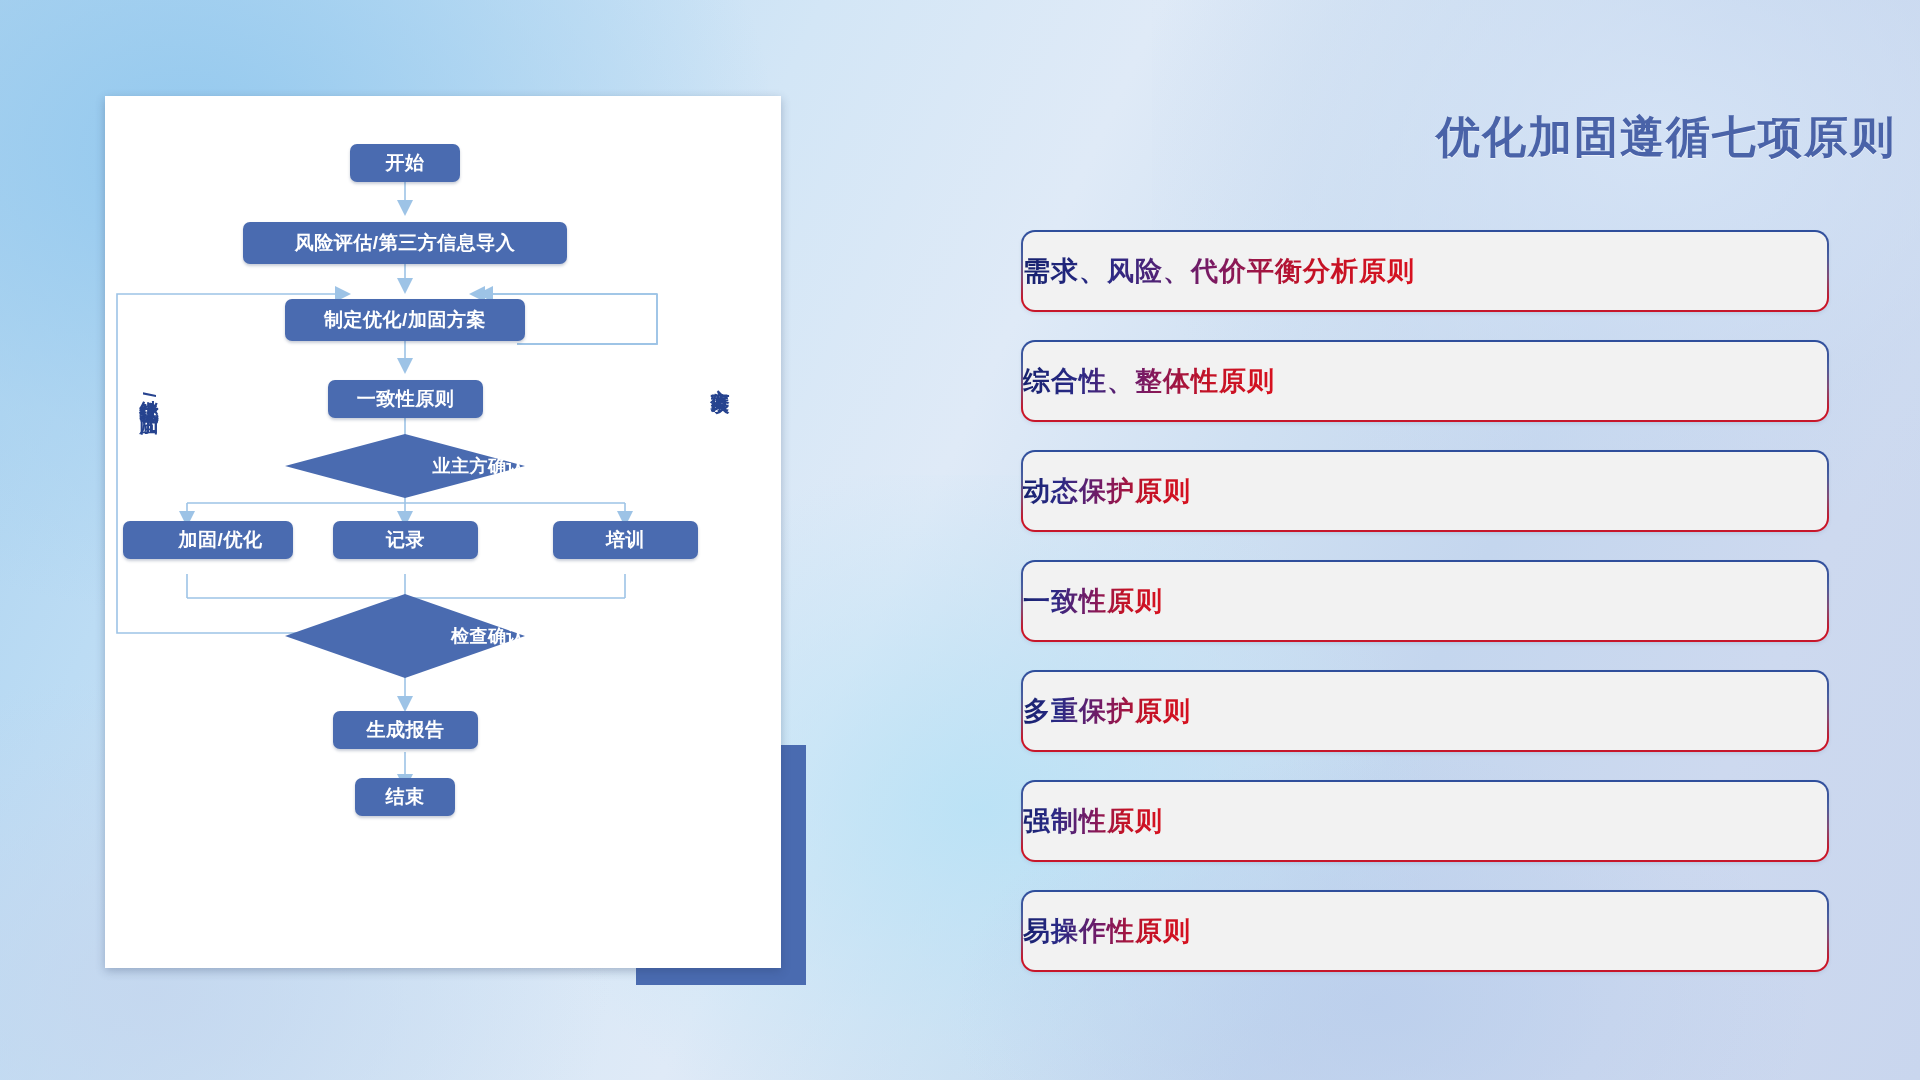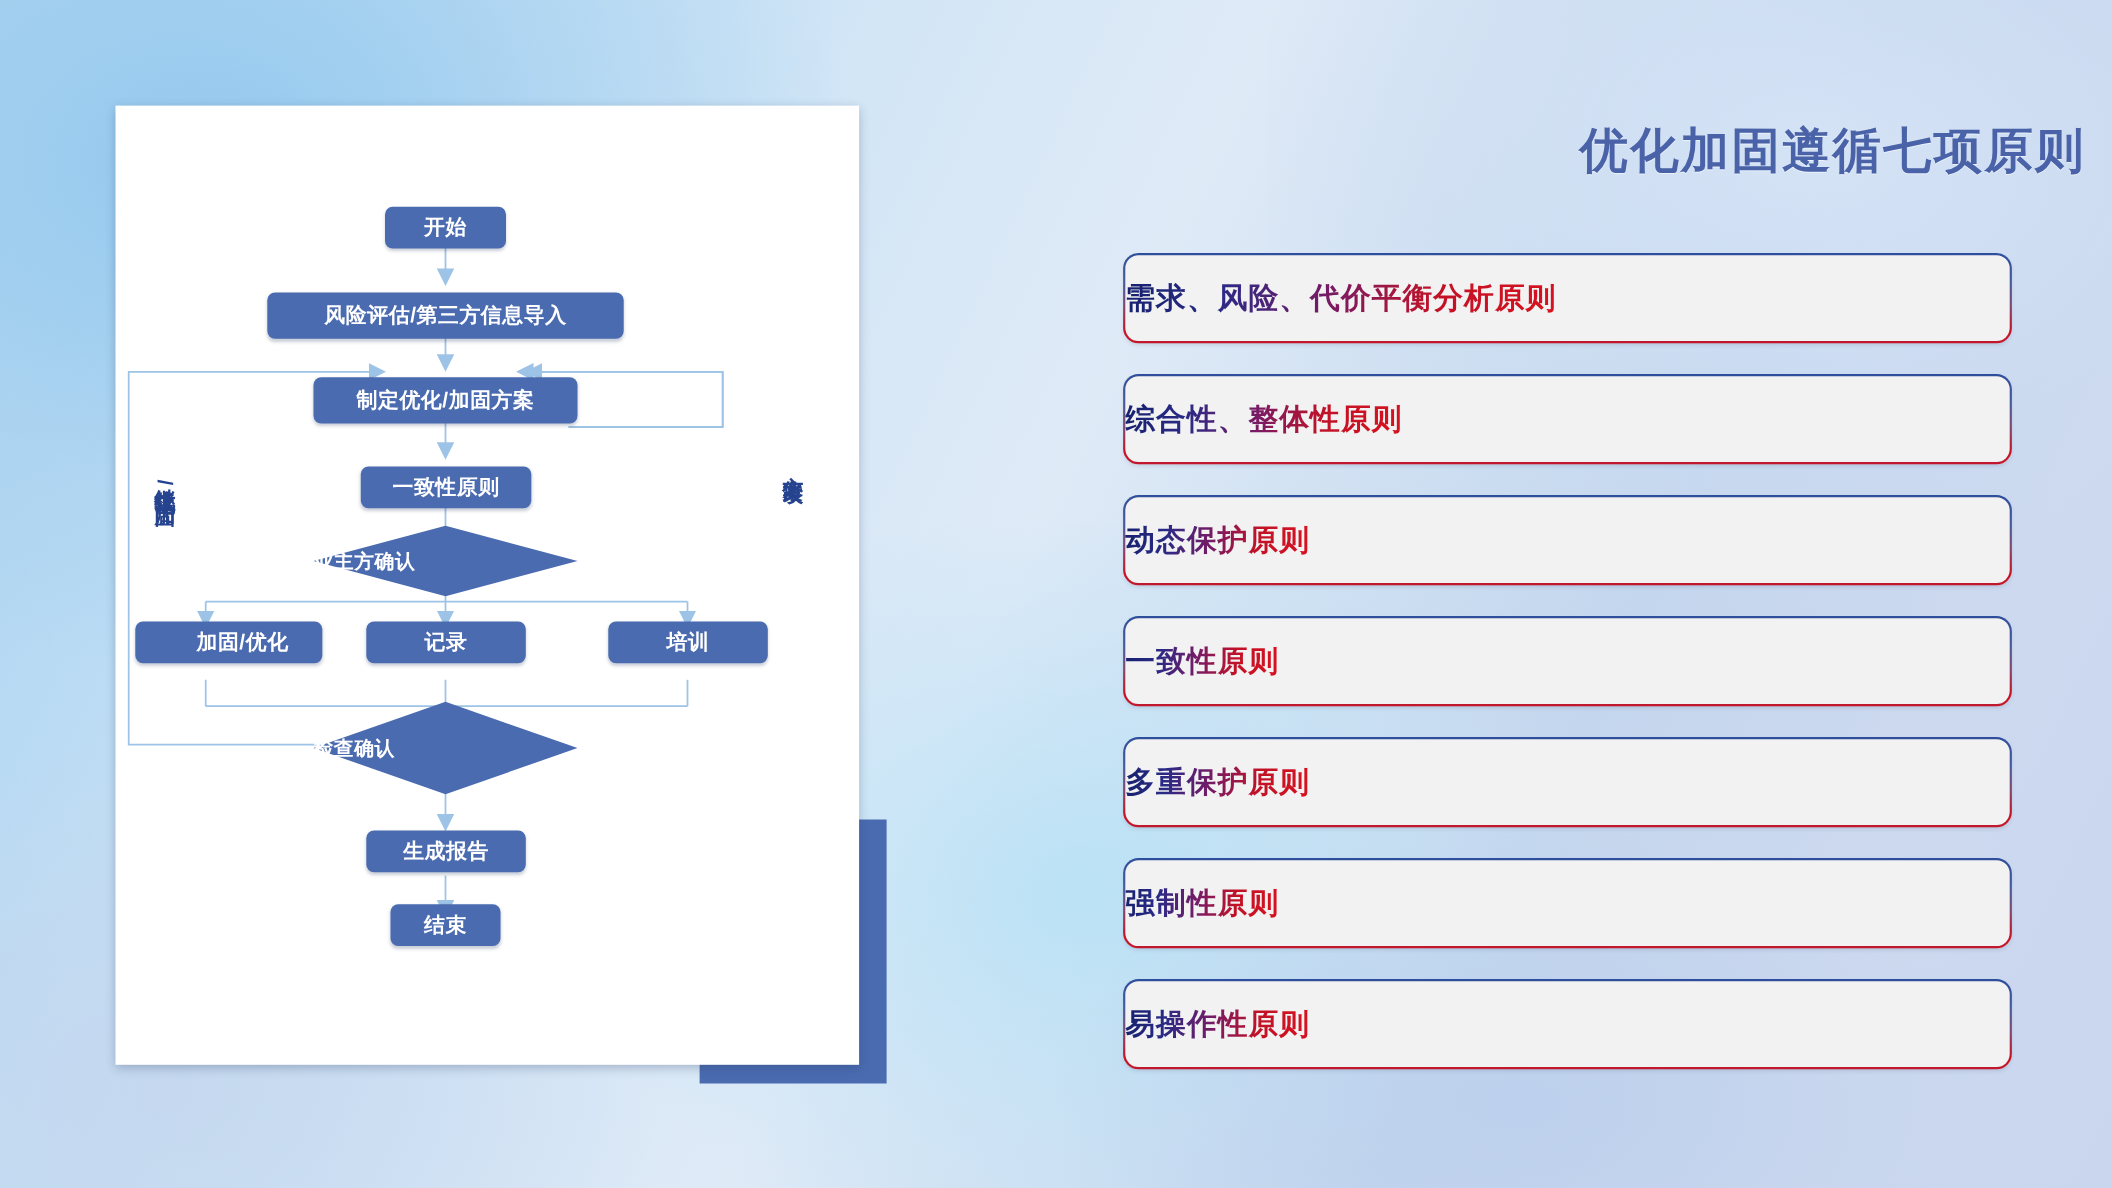--- a/index.html
+++ b/index.html
@@ -39,34 +39,34 @@
   
   .accent-l{
     position:absolute;left:636px;top:745px;width:170px;height:240px;
     background:#4a6bb0;z-index:1;
   }
   .sheet{
     position:absolute;left:105px;top:96px;width:676px;height:872px;
     background:#ffffff;z-index:2;
     box-shadow:0 3px 9px rgba(40,60,100,.30);
   }
-  .flow{position:absolute;inset:0;margin-top:44px;}
+  .flow{position:absolute;inset:0;}
   .flow svg{position:absolute;left:0;top:0;}
   .node{
     position:absolute;
     background:#4a6bb0;
     border-radius:7px;
     color:#ffffff;
     font-size:19px;font-weight:bold;
     display:flex;align-items:center;justify-content:center;
     box-shadow:0 2px 3px rgba(40,60,100,.25);
     letter-spacing:.5px;
     white-space:nowrap;
   }
-  .diamond-wrap{position:absolute;display:flex;align-items:center;justify-content:flex-start;}
+  .diamond-wrap{position:absolute;display:flex;align-items:center;justify-content:flex-end;}
   .diamond-wrap .dlabel{
     position:relative;z-index:2;color:#fff;font-size:18px;font-weight:bold;letter-spacing:.5px;white-space:nowrap;
   }
   .vlabel{
     position:absolute;
     writing-mode:vertical-rl;
     color:#26438f;
     font-size:19px;font-weight:bold;
     letter-spacing:2px;
     line-height:1.05;

